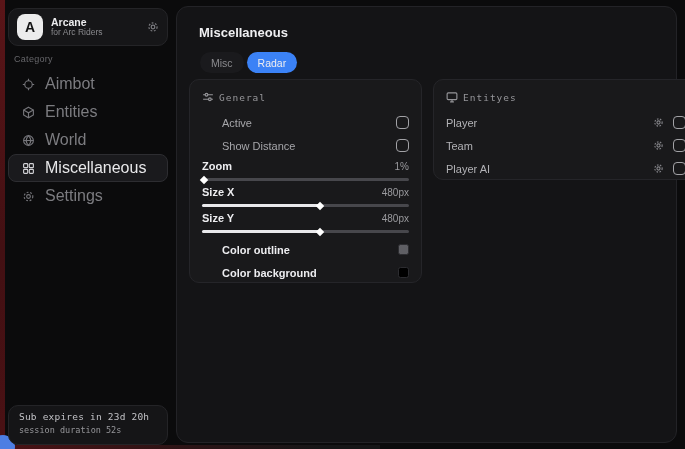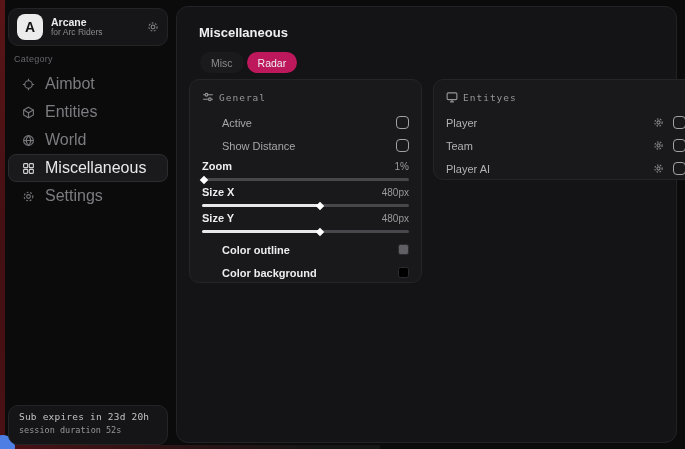--- a/index.html
+++ b/index.html
@@ -50,21 +50,21 @@
     color:#96969a; margin-top:3px; }
 
   
   .main-card { position:absolute; left:176px; top:6px; width:501px; height:437px;
     background:#141416; border:1px solid #232327; border-radius:12px; }
   .page-title { position:absolute; left:22px; top:18px; font-size:13px;
     font-weight:bold; color:#f0f0f2; }
   .tabs { position:absolute; left:23px; top:45px; display:flex; gap:3px; }
   .tab { height:21px; padding:0 11px; display:flex; align-items:center;
     border-radius:999px; font-size:10.5px; color:#8a8a8e; background:#1a1a1d; }
-  .tab.active { background:#be185d; color:#ededf0; }
+  .tab.active { background:#3b82f6; color:#ededf0; }
 
   .panel { position:absolute; background:#19191b; border:1px solid #252529;
     border-radius:10px; padding:9px 12px; }
   .panel-general { left:12px; top:72px; width:233px; height:204px; }
   .panel-entities { left:256px; top:72px; width:266px; height:101px; }
   .panel-head { display:flex; align-items:center; gap:5px; height:16px;
     color:#96969a; margin-bottom:6px; }
   .panel-head .ptitle { font-family:"DejaVu Sans Mono", monospace;
     font-size:9.5px; letter-spacing:1px; }
 

